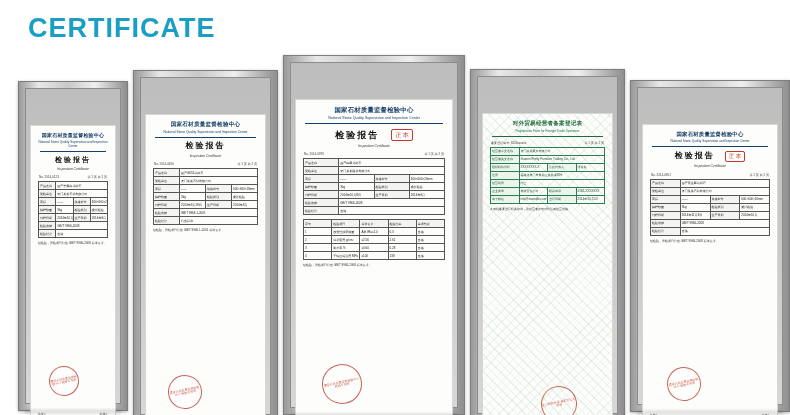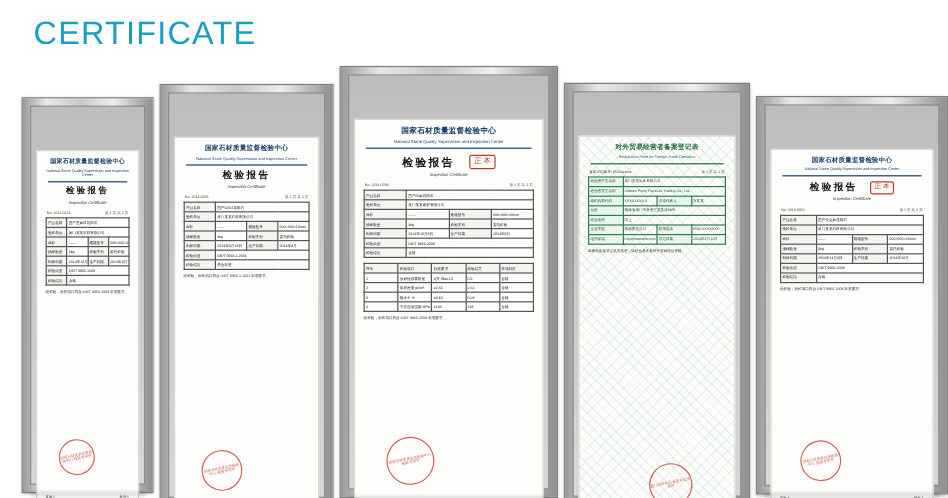--- a/index.html
+++ b/index.html
@@ -3,21 +3,21 @@
 <meta charset="utf-8">
 <style>
   html,body{margin:0;padding:0;}
   body{
     width:790px;height:415px;background:#ffffff;
     font-family:"Liberation Sans", sans-serif;
     overflow:hidden;position:relative;
   }
   .page-title{
     position:absolute;left:28px;top:13px;
-    font-size:27px;font-weight:normal;letter-spacing:1px;
+    font-size:27px;font-weight:bold;letter-spacing:1px;
     color:#1a9ec4;
   }
   .gallery{
     position:absolute;left:0;top:55px;width:790px;height:360px;
   }
   
   .frame{
     position:absolute;
     background:linear-gradient(90deg,#9a9a9a 0%,#e8e8e8 18%,#c8c8c8 45%,#efefef 70%,#8e8e8e 100%);
     border:1px solid #7d7d7d;

